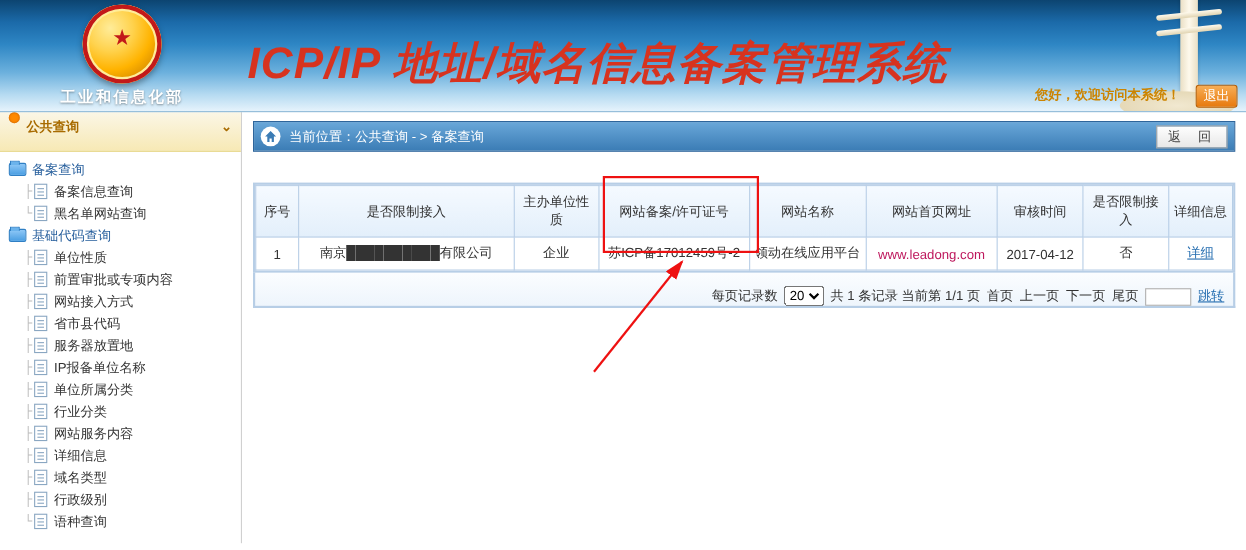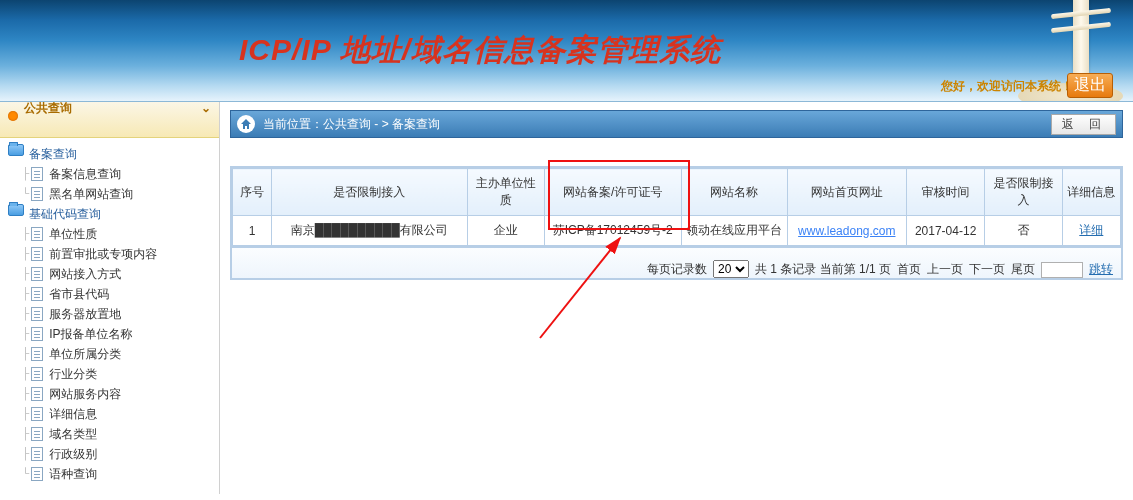--- a/index.html
+++ b/index.html
@@ -5,72 +5,76 @@
 * { margin: 0; padding: 0; box-sizing: border-box; }
 body { font-family: "SimSun", "Microsoft YaHei", Arial, sans-serif; font-size: 12px; background: #fff; color: #333; width: 1133px; }
 a { text-decoration: none; }
 
 
 .header { position: relative; height: 102px; background: linear-gradient(#0c4470 0%, #1b6aa9 20%, #2e86c4 40%, #6bb0dd 65%, #b5daf1 85%, #e6f3fc 100%); border-bottom: 1px solid #8cb8d7; overflow: hidden; }
 .emblem-wrap { position: absolute; left: 55px; top: 4px; text-align: center; }
 .emblem { width: 72px; height: 72px; border-radius: 50%; background: radial-gradient(circle at 35% 30%, #ffec99 0%, #ffd24d 30%, #ffb300 55%, #c77b00 85%); box-shadow: 0 3px 6px rgba(0,0,0,.35), inset 0 0 0 4px #c21919, inset 0 0 0 6px #ffec99; position: relative; margin: 0 auto; }
 .emblem::before { content: "★"; position: absolute; top: 18px; left: 50%; transform: translateX(-50%); font-size: 20px; color: #c21919; }
 .emblem-label { color: #fff; font-size: 14px; font-weight: bold; margin-top: 4px; letter-spacing: 2px; white-space: nowrap; text-shadow: 0 1px 2px rgba(0,0,0,.4); }
-.site-title { position: absolute; left: 239px; top: 30px; color: #d7331f; font-size: 30px; font-weight: bold; font-style: italic; font-family: "SimHei","Microsoft YaHei",sans-serif; letter-spacing: 1px; }
+.site-title { position: absolute; left: 225px; top: 30px; color: #d7331f; font-size: 40px; font-weight: bold; font-style: italic; font-family: "SimHei","Microsoft YaHei",sans-serif; letter-spacing: 1px; }
 .pillar { position: absolute; right: 20px; top: -5px; width: 95px; height: 110px; }
 .pillar .col { position: absolute; left: 55px; top: 0; width: 16px; height: 110px; background: linear-gradient(90deg,#eadfc5,#fef9ec,#eadfc5); border-radius: 3px; box-shadow: 0 0 3px rgba(0,0,0,.2); }
 .pillar .arm1 { position: absolute; left: 33px; top: 16px; width: 60px; height: 5px; background: linear-gradient(#fef9ec,#e1d4b2); border-radius: 3px; transform: rotate(-6deg); }
 .pillar .arm2 { position: absolute; left: 33px; top: 30px; width: 60px; height: 5px; background: linear-gradient(#fef9ec,#e1d4b2); border-radius: 3px; transform: rotate(-6deg); }
 .pillar .cloud { position: absolute; left: 0; bottom: -4px; width: 105px; height: 26px; border-radius: 50%; background: radial-gradient(ellipse at center,#f1e8d0 0%,#e4d7b4 80%,transparent 100%); }
 .welcome { position: absolute; right: 60px; bottom: 6px; color: #cc8400; font-weight: bold; }
-.logout-btn { position: absolute; right: 20px; bottom: 3px; display: inline-block; padding: 1px 6px; background: linear-gradient(#f7ad55,#e77a0e); color: #fff; border: 1px solid #b85f05; border-radius: 3px; font-size: 16px; cursor: pointer; }
+.logout-btn { position: absolute; right: 8px; bottom: 3px; display: inline-block; padding: 1px 6px; background: linear-gradient(#f7ad55,#e77a0e); color: #fff; border: 1px solid #b85f05; border-radius: 3px; font-size: 12px; cursor: pointer; }
 
 .layout { display: flex; }
 
 
 .sidebar { width: 220px; border-right: 1px solid #d0d0d0; background: #fff; }
-.sb-section-hd { height: 36px; line-height: 26px; padding: 16px 8px; background: linear-gradient(#fbf6e6,#f7e9b5); border-bottom: 1px solid #e4d37c; color: #a86b00; font-weight: bold; display: flex; align-items: flex-end; }
+.sb-section-hd { height: 36px; line-height: 26px; padding: 0 8px; background: linear-gradient(#fbf6e6,#f7e9b5); border-bottom: 1px solid #e4d37c; color: #a86b00; font-weight: bold; display: flex; align-items: flex-start; }
 .orange-bullet { width: 10px; height: 10px; border-radius: 50%; background: #ff8a00; margin-right: 6px; box-shadow: inset 0 0 2px #b75400; }
 .sb-chevron { margin-left: auto; color: #a86b00; }
 .sb-body { padding: 6px 0 10px; line-height: 20px; }
-.sb-parent { display: flex; padding: 0 8px; color: #265e9c; cursor: pointer; }
+.sb-parent { display: flex; align-items: center; padding: 0 8px; color: #265e9c; cursor: pointer; }
 .sb-child { display: flex; align-items: center; padding: 0 8px 0 22px; color: #333; cursor: pointer; }
 .ico-folder { width: 16px; height: 12px; margin-right: 5px; background: linear-gradient(#8fc8f7,#4a9ee2); border: 1px solid #2f7fc4; border-radius: 2px; position: relative; }
 .ico-folder::before { content:""; position:absolute; top:-3px; left:0; width:7px; height:3px; background:#6bb3ec; border:1px solid #2f7fc4; border-bottom:none; border-radius:1px 1px 0 0; }
 .ico-file { width: 12px; height: 14px; margin-right: 6px; background: #fff; border: 1px solid #8aa7c2; position: relative; }
 .ico-file::before { content:""; position:absolute; left:2px; top:3px; right:2px; height:1px; background:#8aa7c2; box-shadow:0 3px 0 #8aa7c2,0 6px 0 #8aa7c2; }
 .branch { color:#bdbdbd; margin-right:2px; font-family: "Courier New",monospace; }
 
 
 .main { flex: 1; padding: 8px 10px 0 10px; background: #fff; }
 .breadcrumb { height: 28px; background: linear-gradient(#69a7d9,#3b7cb5); border: 1px solid #2e659b; display: flex; align-items: center; padding: 0 6px; color: #fff; margin-bottom: 28px; }
 .bc-home { width: 18px; height: 18px; border-radius: 50%; background: #fff; display:flex; align-items:center; justify-content:center; margin-right: 8px; }
 .bc-home svg { display:block; }
 .bc-back { margin-left: auto; background: linear-gradient(#fefefe,#e7e7e7); border: 1px solid #a9a9a9; color: #444; padding: 1px 10px; letter-spacing: 4px; cursor: pointer; font-size: 12px; font-family: Liberation Mono, monospace; }
 
 .table-wrap { border: 2px solid #b7cee6; }
 table { width: 100%; border-collapse: collapse; }
 th,td { border: 1px solid #b7cee6; text-align: center; padding: 6px 4px; background:#fff; }
 th { background: linear-gradient(#f5faff,#e3effb); color: #333; font-weight: normal; }
-td.link a { color: #3b82f6; text-decoration: underline; }
+td.link a { color: #be185d; }
 .detail-link { color: #246db0; text-decoration: underline; cursor: pointer; }
 .hl-box { position: absolute; border: 2px solid #e11; pointer-events: none; }
 .main-inner { position: relative; }
 .arrow-svg { position: absolute; pointer-events: none; }
 
 .pager { height: 32px; border: 2px solid #b7cee6; border-top: none; display: flex; align-items: flex-end; justify-content: flex-end; gap: 6px; padding: 0 8px; background: linear-gradient(#fbfdff,#eef5fc); }
 .pager select { font-size: 12px; font-family: inherit; }
 .pager .pg-link { color: #333; cursor: pointer; }
 .pager .goto { width: 42px; border: 1px solid #b0b0b0; height: 16px; font-family: inherit; }
 .pager .jump { color: #246db0; text-decoration: underline; cursor: pointer; }
 </style>
 </head>
 <body>
 
 <div class="header">
+  <div class="emblem-wrap">
+    <div class="emblem"></div>
+    <div class="emblem-label">工业和信息化部</div>
+  </div>
   <div class="site-title">ICP/IP 地址/域名信息备案管理系统</div>
   <div class="pillar">
     <div class="col"></div>
       <div class="arm1"></div>
       <div class="arm2"></div>
       <div class="cloud"></div>
   </div>
   <span class="welcome">您好，欢迎访问本系统！</span>
   <span class="logout-btn">退出</span>
 </div>

